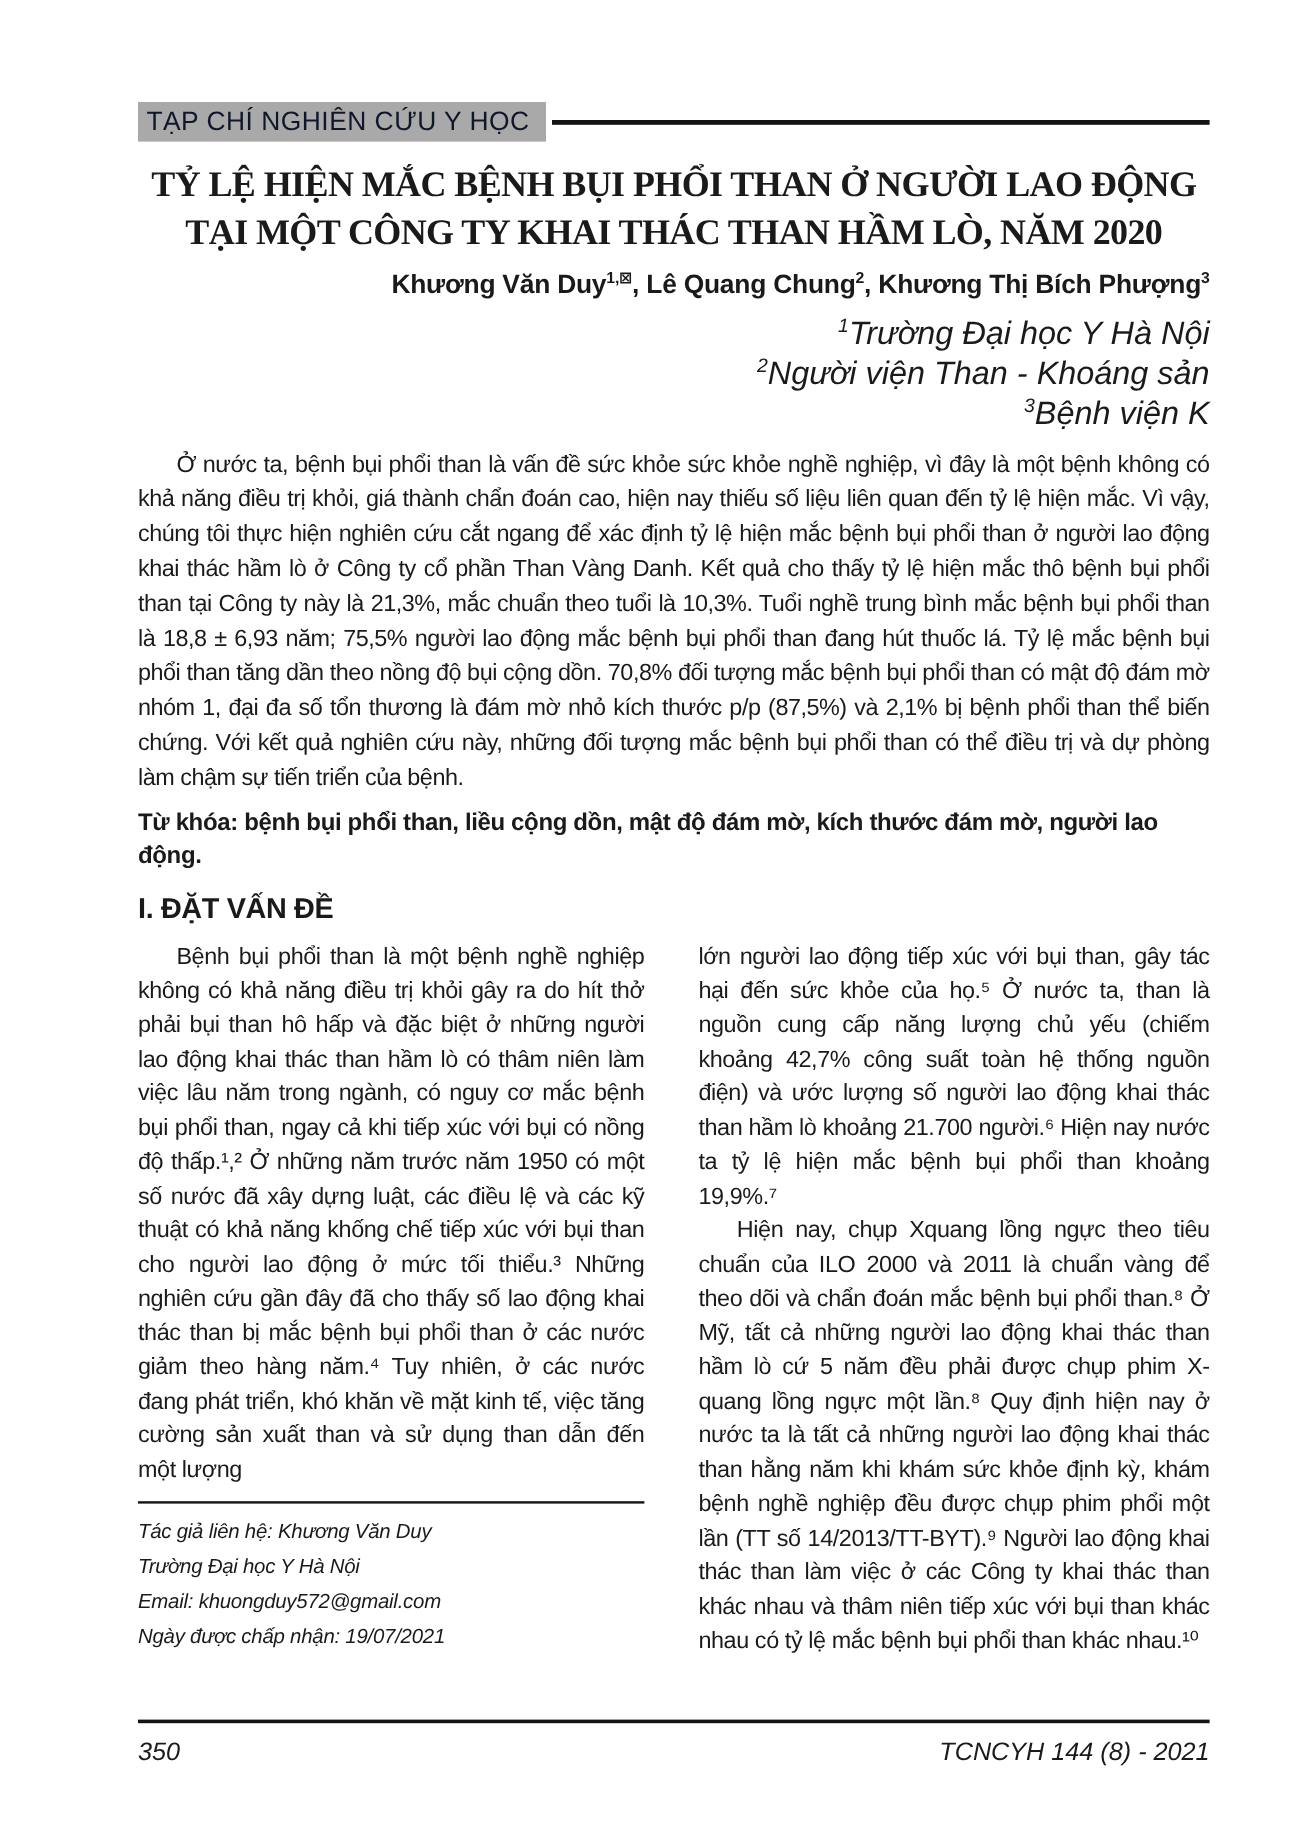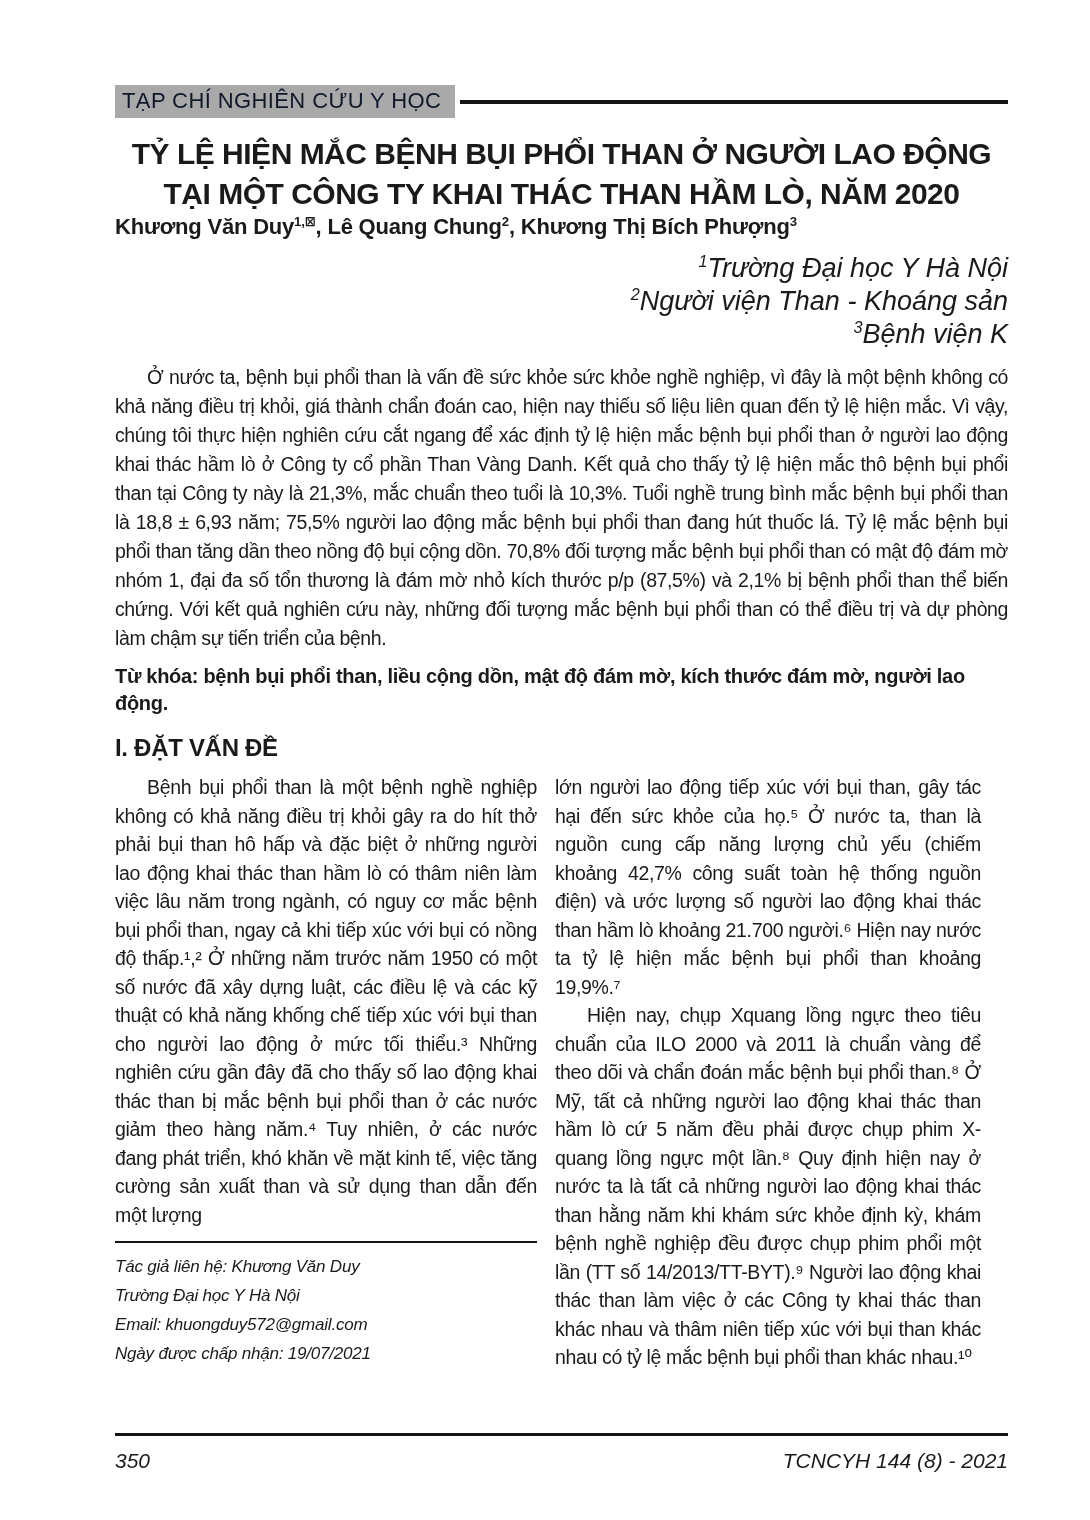--- a/index.html
+++ b/index.html
@@ -27,24 +27,26 @@
     white-space: nowrap;
   }
   .header-rule { flex: 1; height: 4px; background: #141414; margin-left: 5px; }
   h1.title {
     margin: 16px 0 0 0;
     text-align: center;
     font-size: 30px;
     line-height: 40px;
     font-weight: 700;
     letter-spacing: -0.5px;
+    font-family: Liberation Serif, serif;
   }
   h1.title .title-line { display: block; }
   .authors {
-    text-align: left;
+    margin-top: 10px;
+    text-align: right;
     font-size: 22px;
     font-weight: 700;
     letter-spacing: -0.2px;
   }
   sup { font-size: 60%; vertical-align: super; line-height: 0; }
   .affiliations {
     margin-top: 12px;
     text-align: right;
     font-style: italic;
     font-size: 27px;
@@ -65,21 +67,21 @@
     line-height: 27px;
     letter-spacing: -0.3px;
   }
   h2.section-heading {
     margin: 16px 0 0 0;
     font-size: 24px;
     line-height: 30px;
     font-weight: 700;
     letter-spacing: -0.3px;
   }
-  .columns { margin-top: 10px; display: flex; gap: 18px; }
+  .columns { margin-top: 10px; display: flex; gap: 45px; }
   .col { font-size: 19.5px; line-height: 28.5px; text-align: justify; letter-spacing: -0.35px; }
   .col-left  { width: 422px; }
   .col-right { width: 426px; }
   .body-para { margin: 0; }
   .body-para.indent { text-indent: 32px; }
   .contact {
     margin-top: 12px;
     border-top: 2px solid #141414;
     padding-top: 9px;
     font-style: italic;

